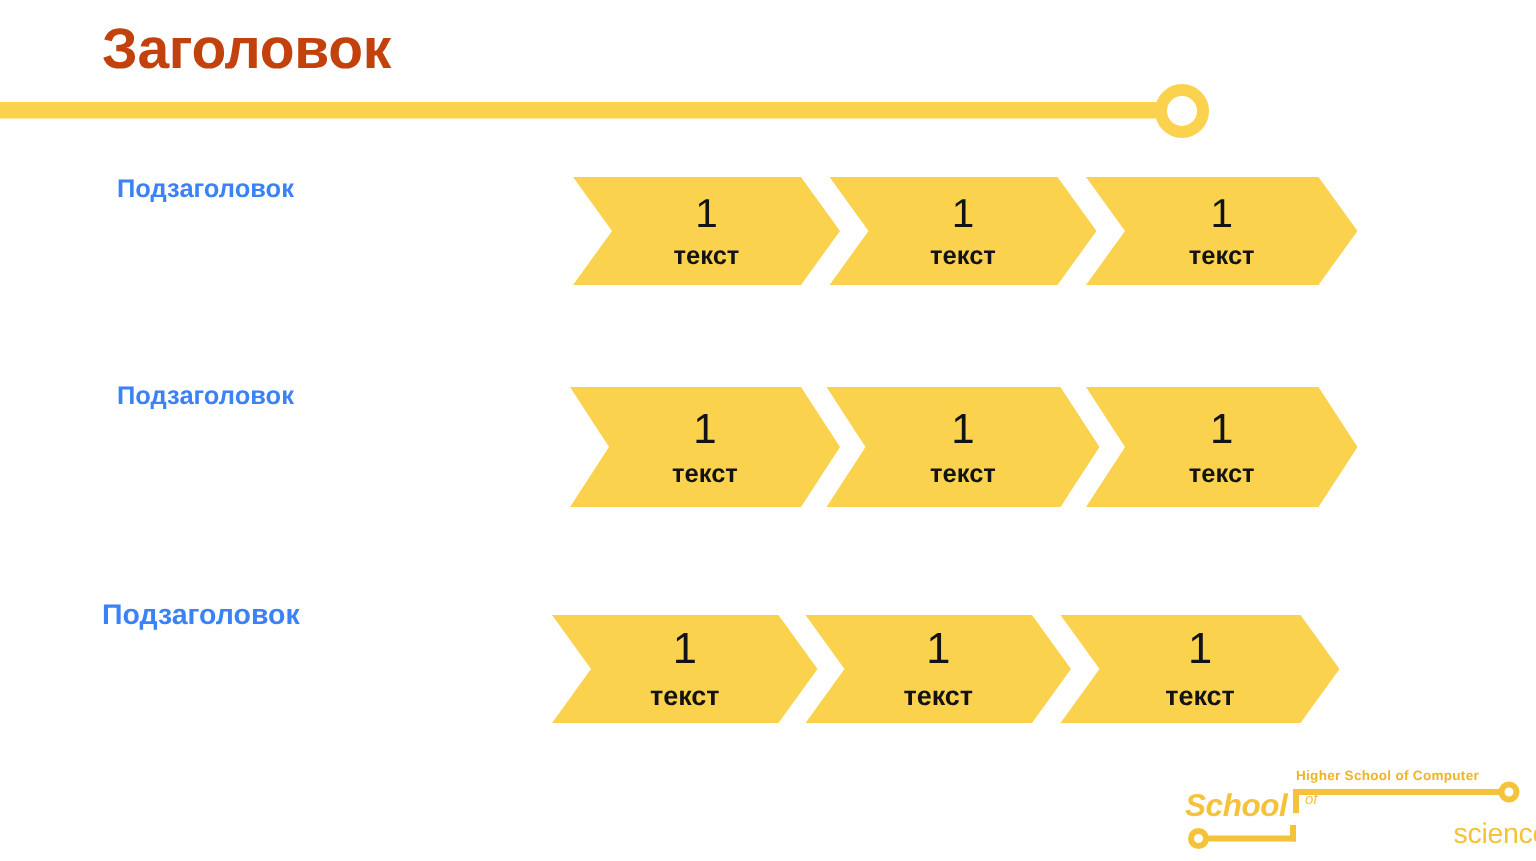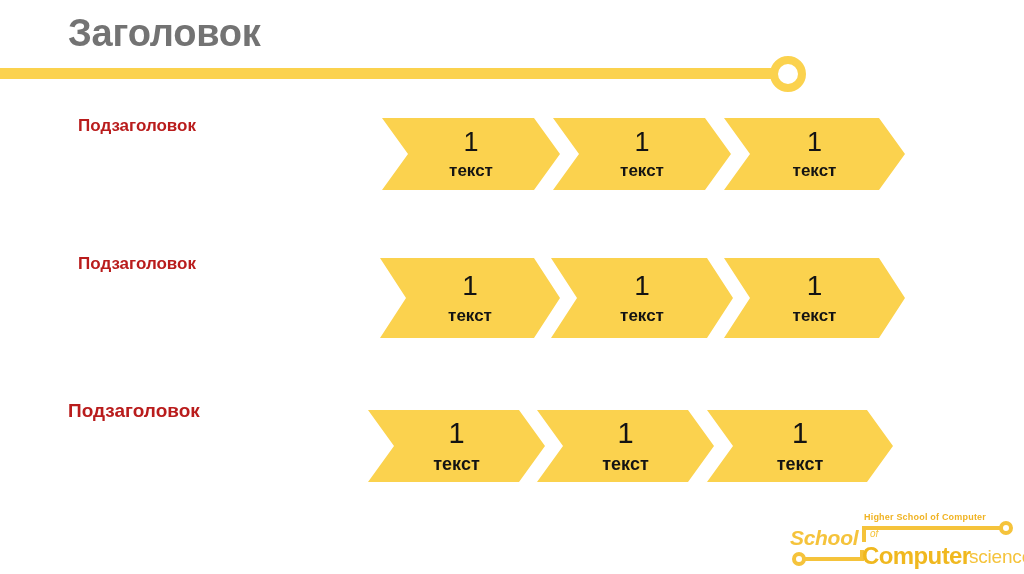--- a/index.html
+++ b/index.html
@@ -16,21 +16,21 @@
     background: #ffffff;
   }
 
   
   .slide-title {
     position: absolute;
     left: 68px;
     top: 14px;
     font-size: 38px;
     font-weight: bold;
-    color: #737373;
+    color: #c2410c;
     letter-spacing: -0.2px;
     line-height: 1.05;
     white-space: nowrap;
   }
 
   
   .header-rule {
     position: absolute;
     left: 0;
     top: 68px;
@@ -53,21 +53,21 @@
     background: #ffffff;
   }
 
   
   .row {
     position: absolute;
   }
   .row-label {
     position: absolute;
     font-weight: bold;
-    color: #b91c1c;
+    color: #3b82f6;
     white-space: nowrap;
   }
 
   .chev {
     position: absolute;
     background: #FBD24E;
     box-sizing: border-box;
     -webkit-clip-path: polygon(0 0, calc(100% - 26px) 0, 100% 50%, calc(100% - 26px) 100%, 0 100%, 26px 50%);
     clip-path: polygon(0 0, calc(100% - 26px) 0, 100% 50%, calc(100% - 26px) 100%, 0 100%, 26px 50%);
     display: flex;
@@ -286,15 +286,14 @@
 <div class="logo">
   <div class="logo-hse-text">Higher School of Computer</div>
   <div class="logo-top-line"></div>
   <div class="logo-top-stub"></div>
   <div class="logo-top-ring"></div>
   <div class="logo-faculty">School</div>
   <div class="logo-of">of</div>
   <div class="logo-bot-line"></div>
   <div class="logo-bot-stub"></div>
   <div class="logo-bot-ring"></div>
-  <div class="logo-computer">Computer</div>
   <div class="logo-science">science</div>
 </div>
 
 </body></html>

